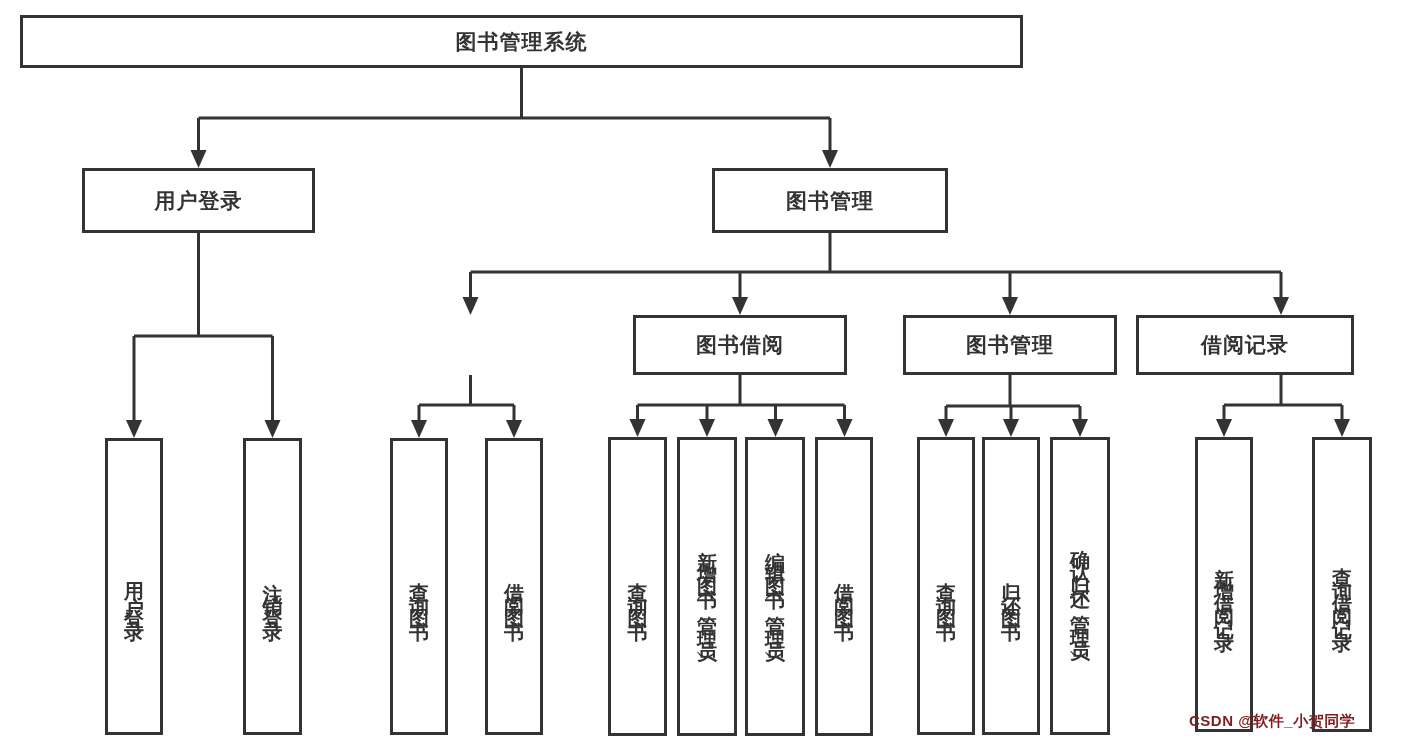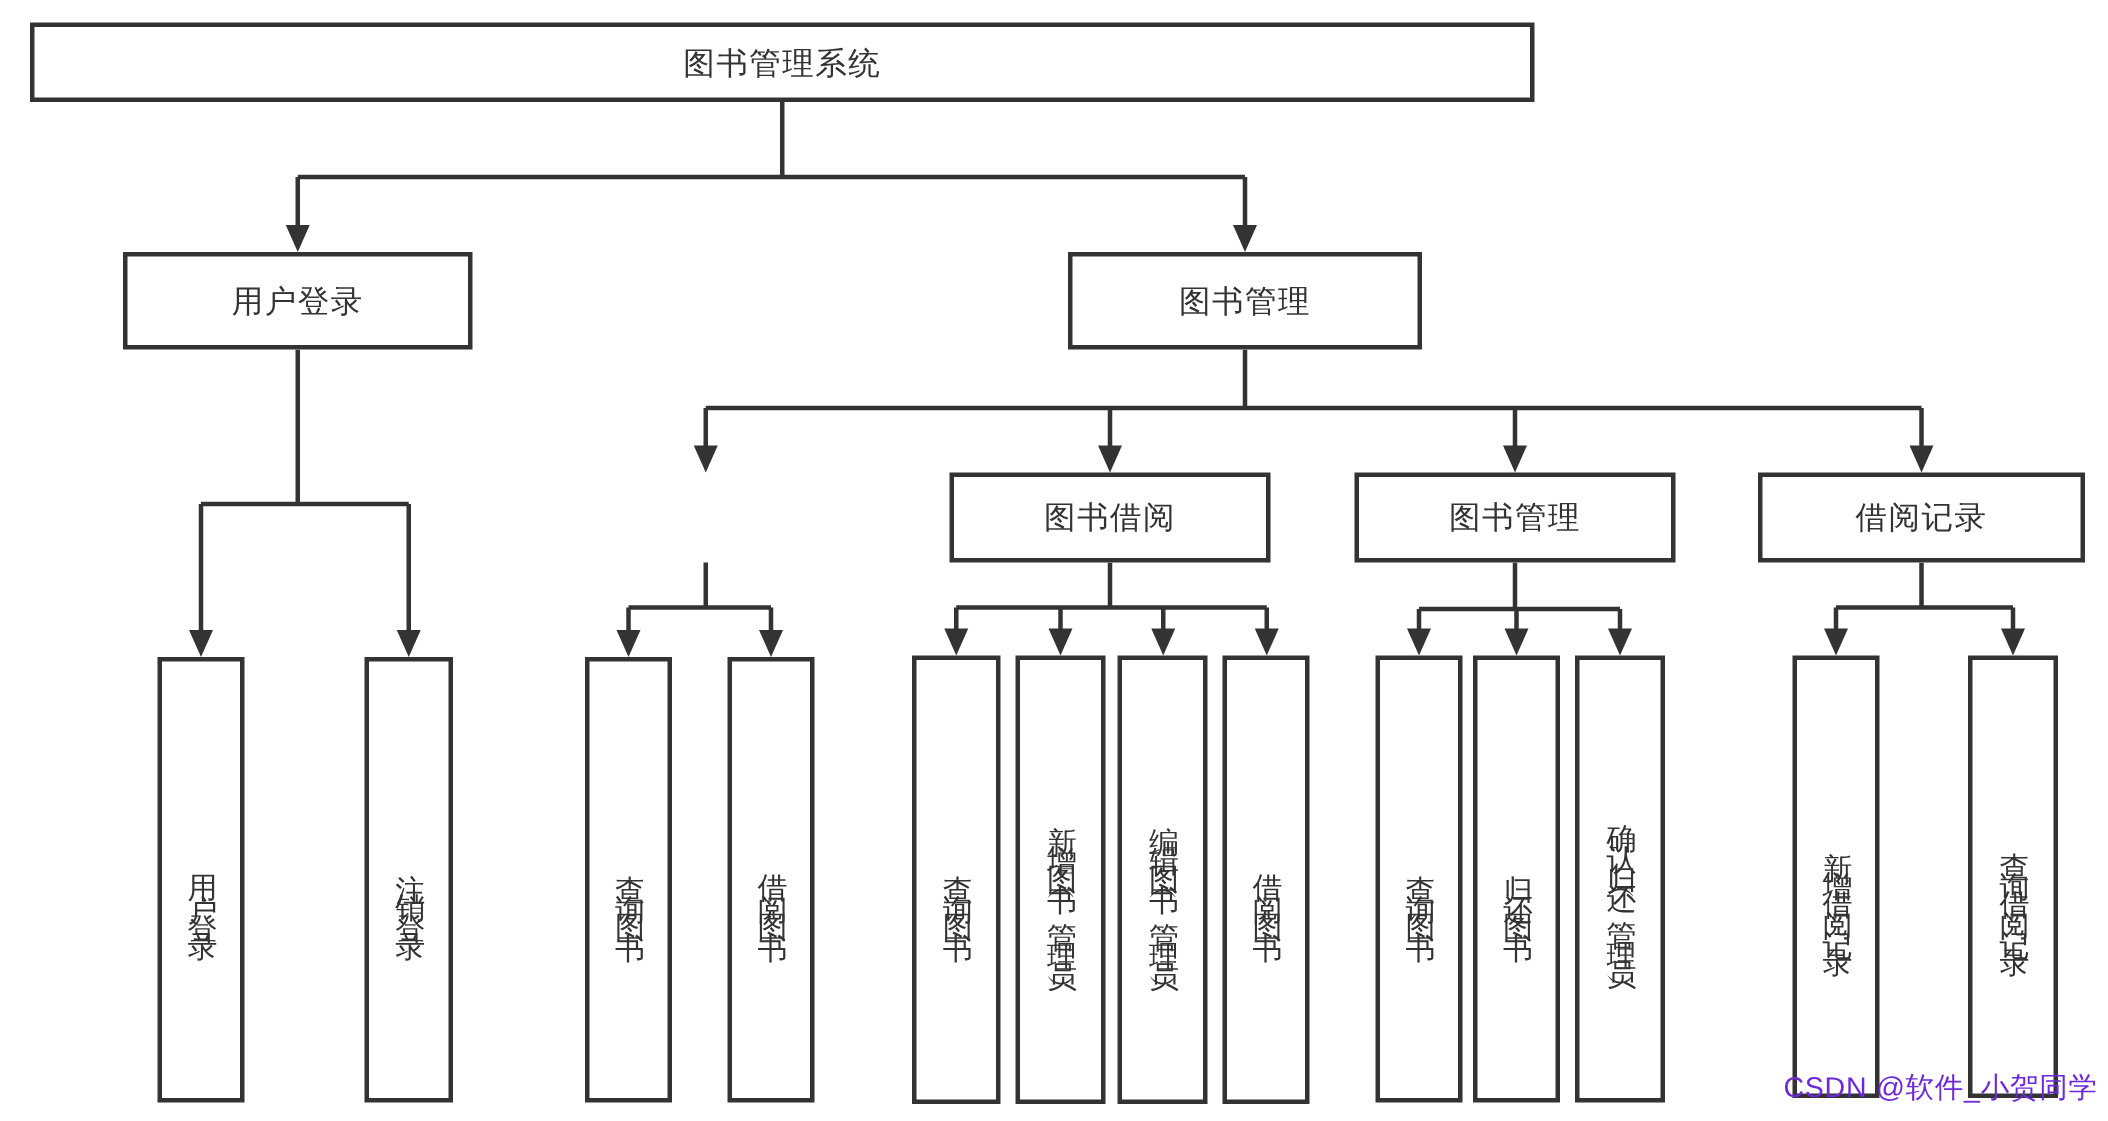--- a/index.html
+++ b/index.html
@@ -7,20 +7,21 @@
     padding: 0;
     background: #ffffff;
     font-family: "Liberation Sans", sans-serif;
   }
   .canvas {
     position: relative;
     width: 1405px;
     height: 747px;
     background: #ffffff;
     overflow: hidden;
+    font-weight: bold;
   }
   .wires {
     position: absolute;
     left: 0;
     top: 0;
     width: 1405px;
     height: 747px;
   }
   .node {
     position: absolute;
@@ -44,22 +45,22 @@
     font-size: 20px;
     letter-spacing: 13px;
     line-height: 1.15;
     margin-bottom: -13px;
     white-space: nowrap;
   }
   .watermark {
     position: absolute;
     left: 1189px;
     top: 712px;
-    font-size: 19px;
-    color: #6d28d9;
+    font-size: 15px;
+    color: #7f1d1d;
     white-space: nowrap;
     z-index: 5;
     letter-spacing: 0.5px;
   }
 </style>
 </head>
 <body>
 
 <div class="canvas">
 
@@ -120,21 +121,21 @@
   <div class="node h" style="left:712px; top:168px; width:236px; height:65px">
     <span>图书管理</span>
   </div>
 
   <div class="node h" style="left:633px; top:315px; width:214px; height:60px">
     <span>图书借阅</span>
   </div>
   <div class="node h" style="left:903px; top:315px; width:214px; height:60px">
     <span>图书管理</span>
   </div>
-  <div class="node h" style="left:1172px; top:315px; width:218px; height:60px">
+  <div class="node h" style="left:1136px; top:315px; width:218px; height:60px">
     <span>借阅记录</span>
   </div>
 
   <div class="node v" style="left:105px; top:438px; width:58px; height:297px">
     <span>用户登录</span>
   </div>
   <div class="node v" style="left:243px; top:438px; width:59px; height:297px">
     <span>注销登录</span>
   </div>
 

